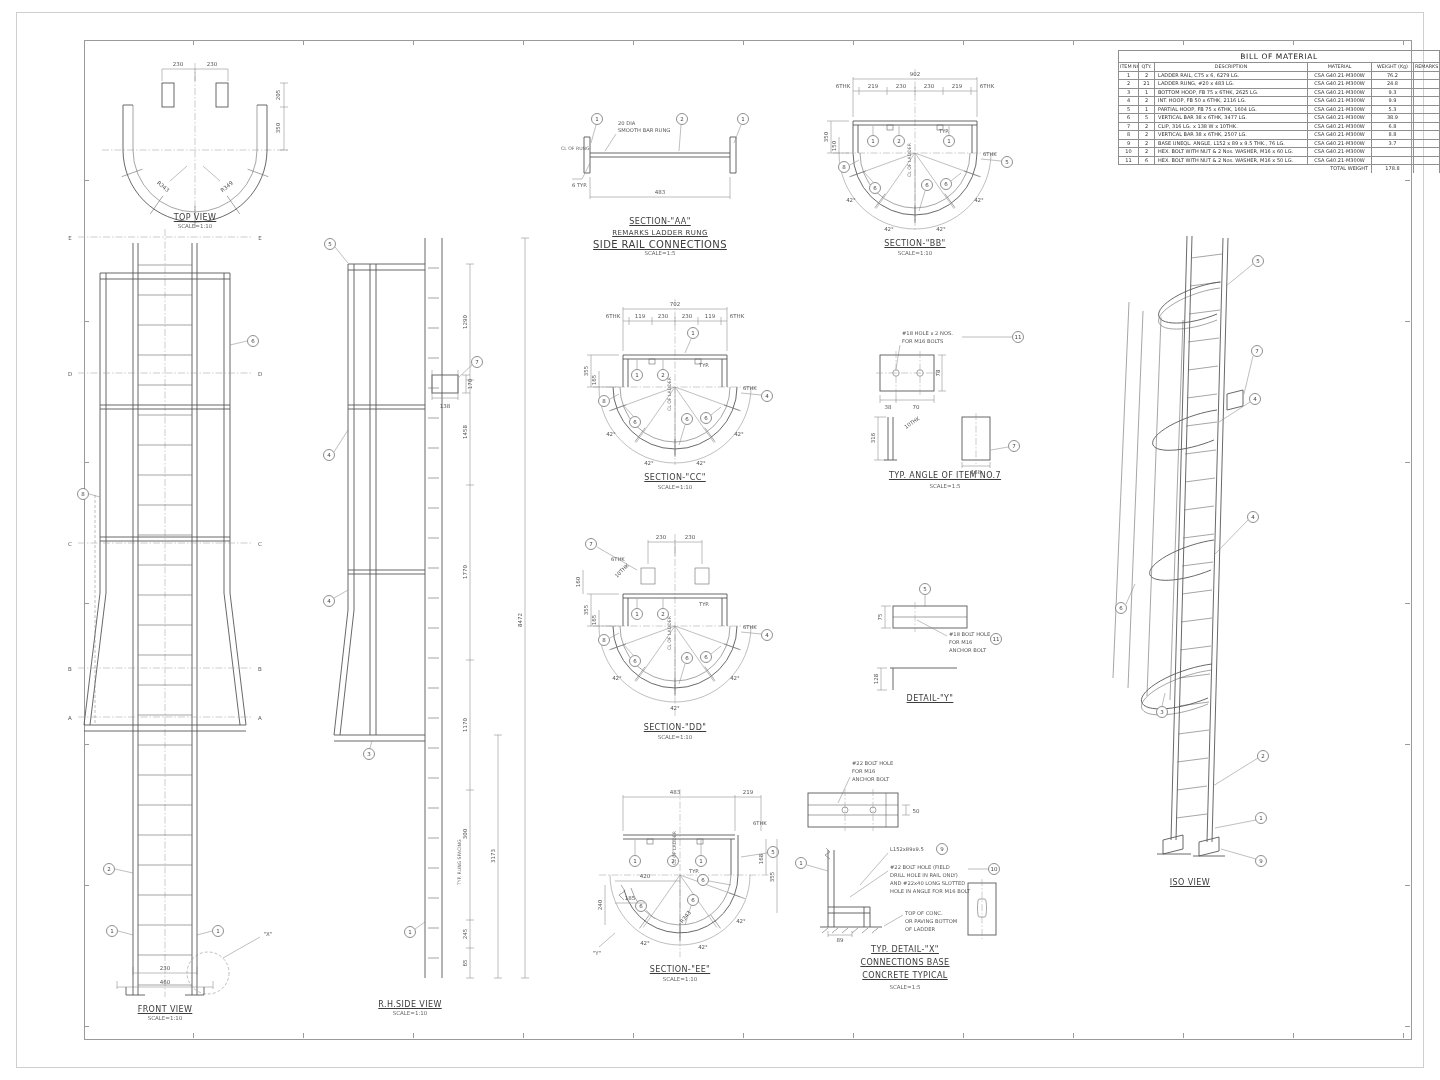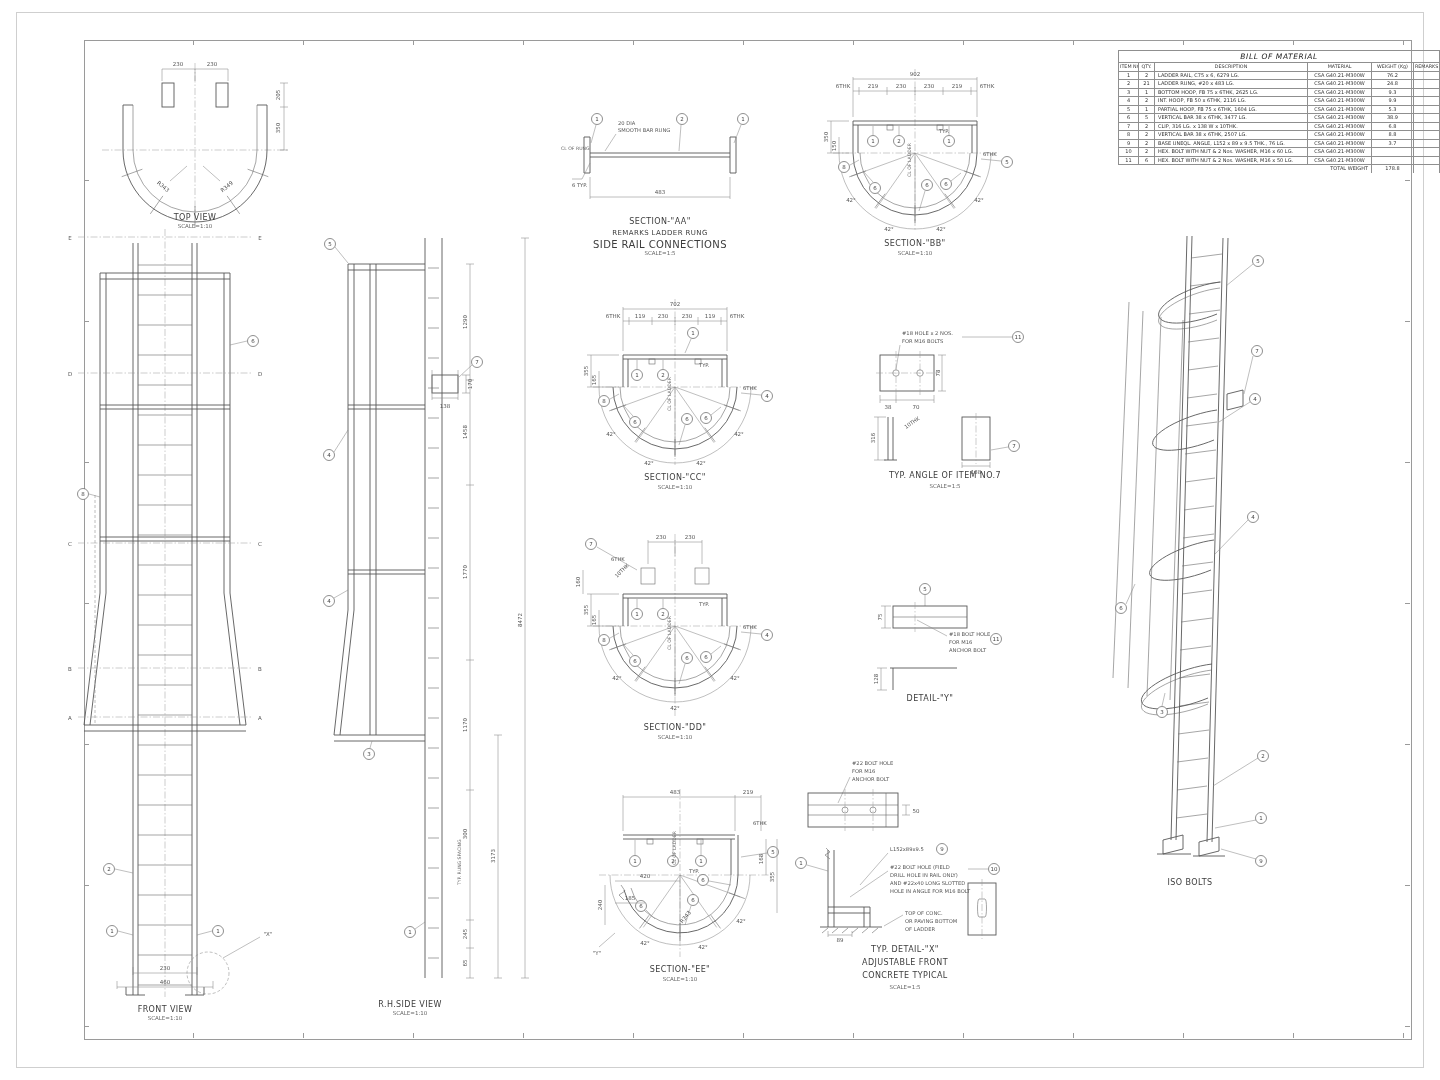--- a/index.html
+++ b/index.html
@@ -7,41 +7,41 @@
          font-family:"DejaVu Sans",sans-serif;color:#444;}
   .frame-outer{position:absolute;left:16px;top:12px;width:1406px;height:1054px;border:1px solid #cfcfcf;}
   .frame-inner{position:absolute;left:84px;top:40px;width:1326px;height:998px;border:1px solid #9a9a9a;}
   .tick-top,.tick-bottom{position:absolute;left:84px;width:1326px;height:5px;
      background-image:repeating-linear-gradient(90deg,transparent 0 109px,#9a9a9a 109px 110px);}
   .tick-top{top:40px}.tick-bottom{top:1033px}
   .tick-left,.tick-right{position:absolute;top:40px;height:998px;width:5px;
      background-image:repeating-linear-gradient(180deg,transparent 0 140px,#9a9a9a 140px 141px);}
   .tick-left{left:84px}.tick-right{left:1405px}
   .view{position:absolute;}
-  .vtitle{position:absolute;font-size:8px;letter-spacing:.4px;
+  .vtitle{position:absolute;font-size:8px;letter-spacing:.4px;text-decoration:underline;
           text-align:center;white-space:nowrap;color:#3c3c3c;}
   .vscale{position:absolute;font-size:5.5px;text-align:center;white-space:nowrap;color:#666;}
   svg{display:block;overflow:visible;}
   svg text{fill:#454545;font-family:"DejaVu Sans",sans-serif;font-size:5.5px;}
   svg text.bt{font-size:5.5px;text-anchor:middle;}
   svg text.dt{font-size:5.5px;text-anchor:middle;fill:#555;}
   svg text.nt{font-size:5.2px;fill:#555;}
   svg text.tiny{font-size:4.6px;fill:#666;}
   .ln{stroke:#585858;stroke-width:.9;fill:none;}
   .ln2{stroke:#6a6a6a;stroke-width:.6;fill:none;}
   .dm{stroke:#8a8a8a;stroke-width:.55;fill:none;}
   .cl{stroke:#9a9a9a;stroke-width:.5;fill:none;stroke-dasharray:7 2 1.5 2;}
   .hid{stroke:#8a8a8a;stroke-width:.55;fill:none;stroke-dasharray:3 2;}
   .bal{fill:#fff;stroke:#5e5e5e;stroke-width:.7;}
   
   #bom{position:absolute;left:1118px;top:50px;width:321px;border-collapse:collapse;
        font-size:5px;color:#333;table-layout:fixed;}
   #bom th,#bom td{border:0.5px solid #8f8f8f;padding:0 1px;height:7.5px;line-height:7.5px;
        overflow:hidden;white-space:nowrap;font-weight:normal;}
-  #bom .ttl{font-size:7.5px;height:11px;line-height:11px;text-align:center;letter-spacing:.6px;color:#222;font-style:italic;}
+  #bom .ttl{font-size:7.5px;height:11px;line-height:11px;text-align:center;letter-spacing:.6px;color:#222;}
   #bom th{text-align:center;font-size:4.8px;}
   #bom td:nth-child(1),#bom td:nth-child(2){text-align:center;}
   #bom td:nth-child(3){text-align:left;padding-left:3px;}
   #bom td:nth-child(4),#bom td:nth-child(5){text-align:center;}
   #bom .tot td{border-left:none;border-bottom:none;}
   #bom .right{text-align:right!important;padding-right:3px;}
 </style>
 </head>
 <body>
 
@@ -619,21 +619,21 @@
       <text class="nt" x="115" y="160">TOP OF CONC.</text>
       <text class="nt" x="115" y="168">OR PAVING BOTTOM</text>
       <text class="nt" x="115" y="176">OF LADDER</text>
       <path class="dm" d="M38 176 V182 M62 176 V182 M38 180 H62"></path>
       <text class="dt" x="50" y="187">89</text>
       <rect class="ln" x="178" y="128" width="28" height="52"></rect>
       <path class="cl" d="M192 124 V184"></path>
       <path class="ln2" d="M189 144 h6 M189 162 h6 M189 144 a3 3 0 0 0 0 0 M189 144 c-2 0 -2 18 0 18 M195 144 c2 0 2 18 0 18"></path>
     </svg>
     <div class="vtitle" style="left:40px;top:190px;width:150px">TYP. DETAIL-"X"</div>
-    <div class="vtitle" style="left:40px;top:203px;width:150px">ADJUSTABLE FRONT</div>
+    <div class="vtitle" style="left:40px;top:203px;width:150px">CONNECTIONS BASE</div>
     <div class="vtitle" style="left:40px;top:216px;width:150px">CONCRETE TYPICAL</div>
     <div class="vscale" style="left:40px;top:229px;width:150px">SCALE=1:5</div>
   </div>
 
   <div class="view" style="left:1105px;top:228px;width:210px;height:680px">
     <svg width="210" height="645">
       <path class="ln" d="M82 8 L66 612 M87 8 L71 612 M118 10 L102 614 M123 10 L107 614"></path>
       <path class="ln2" d="M86 30 L117 26 M85 58 L116 54 M84 86 L115 82 M83 114 L114 110 M83 142 L113 138 M82 170 L112 166 M81 198 L112 194 M80 226 L111 222 M80 254 L110 250 M79 282 L109 278 M78 310 L109 306 M77 338 L108 334 M77 366 L107 362 M76 394 L107 390 M75 422 L106 418 M74 450 L105 446 M74 478 L104 474 M73 506 L104 502 M72 534 L103 530 M72 562 L102 558 M71 590 L102 586"></path>
       <path class="ln" d="M115 54 A46 16 -18 1 0 112 86"></path>
       <path class="ln2" d="M115 60 A46 16 -18 1 0 112 92"></path>
@@ -683,21 +683,21 @@
         <path class="dm" d="M151 592 L110 600"></path>
           <circle class="bal" cx="156" cy="590" r="5.5"></circle>
         <text class="bt" x="156" y="592">1</text>
       </g>
       <g>
         <path class="dm" d="M151 631 L116 621"></path>
           <circle class="bal" cx="156" cy="633" r="5.5"></circle>
         <text class="bt" x="156" y="635">9</text>
       </g>
     </svg>
-    <div class="vtitle" style="left:30px;top:650px;width:110px">ISO BOLTS</div>
+    <div class="vtitle" style="left:30px;top:650px;width:110px">ISO VIEW</div>
   </div>
 
   <table id="bom">
     <colgroup>
       <col style="width:20px">
         <col style="width:16px">
         <col style="width:153px">
       <col style="width:64px">
         <col style="width:42px">
         <col style="width:26px">

